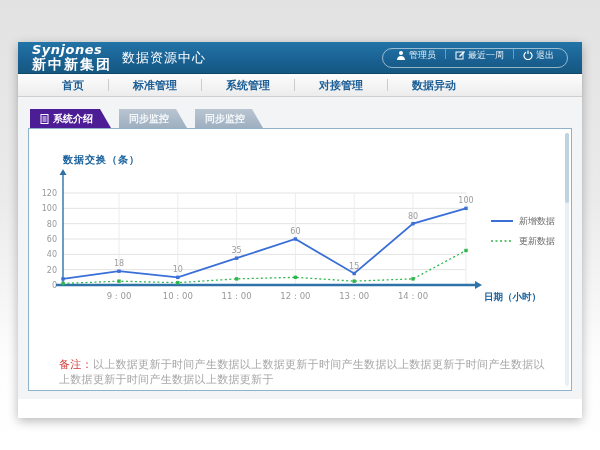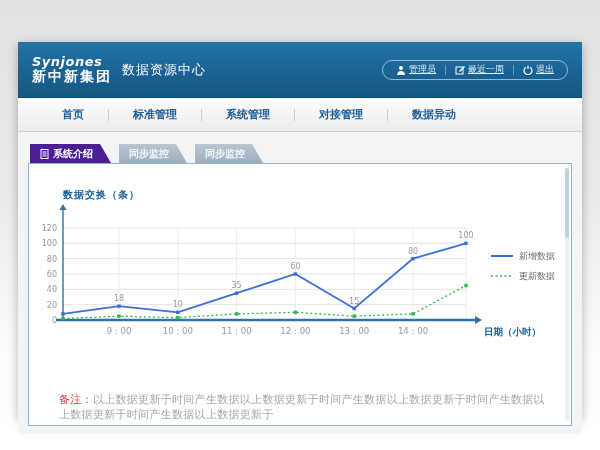--- a/index.html
+++ b/index.html
@@ -8,38 +8,38 @@
     font-family:"DejaVu Sans","Liberation Sans",sans-serif;
     background:linear-gradient(180deg,#e2e2e2 0%,#ebebeb 45%,#fdfdfd 80%,#ffffff 100%);
     position:relative; overflow:hidden;
   }
   .page {
     position:absolute; left:18px; top:42px; width:564px; height:376px;
     background:#fff; box-shadow:0 3px 10px rgba(0,0,0,.28);
   }
   
   .hdr {
-    height:56px; background:linear-gradient(180deg,#2374a7 0%,#1a6294 55%,#155880 100%);
+    height:32px; background:linear-gradient(180deg,#2374a7 0%,#1a6294 55%,#155880 100%);
     display:flex; align-items:center; border-bottom:1px solid #0f486b;
   }
   .logo { margin-left:14px; color:#fff; line-height:1.05; }
   .logo .l1 { font-size:13px; font-weight:bold; letter-spacing:.5px; font-style:italic; }
   .logo .l2 { font-size:14px; font-weight:bold; letter-spacing:2px; }
   .app-title { color:#fff; font-size:13px; margin-left:10px; letter-spacing:1px; }
   .userbox {
-    margin-left:auto; margin-right:14px; height:20px; display:flex; align-items:center;
+    margin-left:auto; margin-right:14px; height:20px; display:flex; align-items:flex-start;
     border:1px solid rgba(255,255,255,.55); border-radius:11px; padding:0 4px;
-    font-size:9px; color:#eaf2f8;text-decoration:underline;
+    font-size:9px; color:#eaf2f8;
   }
   .userbox .itm { display:flex; align-items:center; gap:3px; padding:0 9px; cursor:pointer; }
   .userbox .sep { width:1px; height:10px; background:rgba(255,255,255,.35); }
   .uicon { width:10px; height:10px; display:inline-block; }
   
   .nav {
-    height:34px; background:linear-gradient(180deg,#fdfdfd,#ececec);
+    height:23px; background:linear-gradient(180deg,#fdfdfd,#ececec);
     border-bottom:1px solid #cfcfcf; display:flex; align-items:center; padding-left:20px;
     box-shadow:0 1px 2px rgba(0,0,0,.08);
   }
   .nav .nitem { padding:0 24px; font-size:11px; font-weight:bold; color:#1b5e96; cursor:pointer; white-space:nowrap; }
   .nav .ndiv { width:1px; height:12px; background:#cccccc; }
   
   .content { position:relative; height:302px; background:#f2f4f5; }
   .tabs { position:absolute; left:12px; top:12px; display:flex; height:19px; }
   .tab {
     font-size:10px; font-weight:bold; line-height:19px; padding:0 18px 0 10px;

